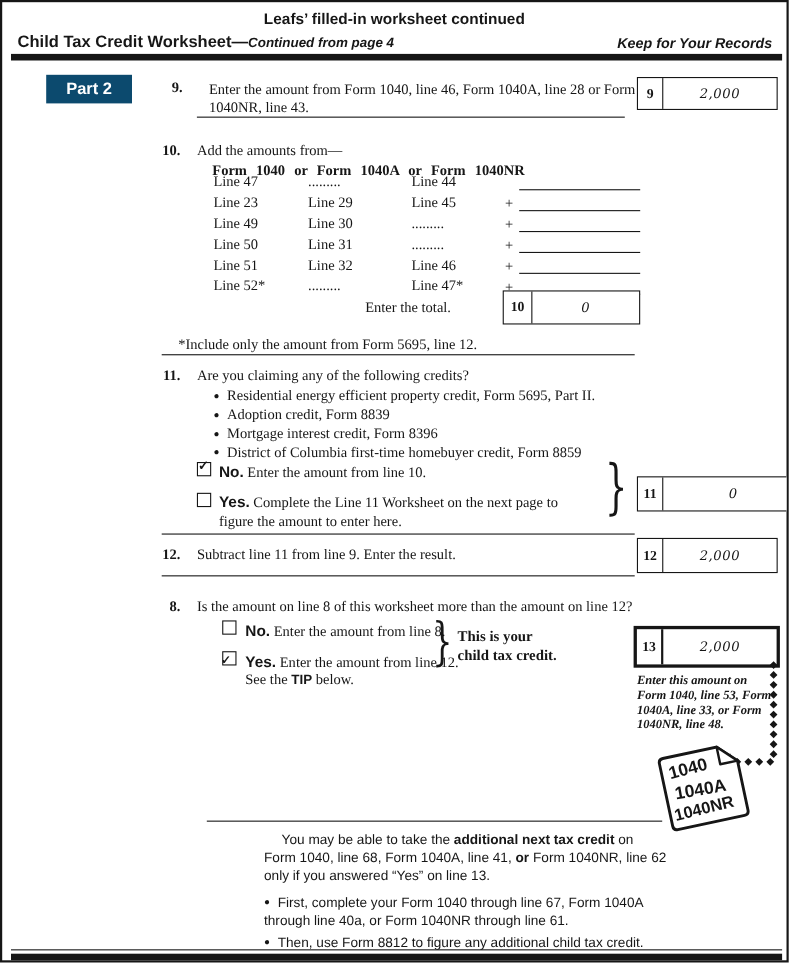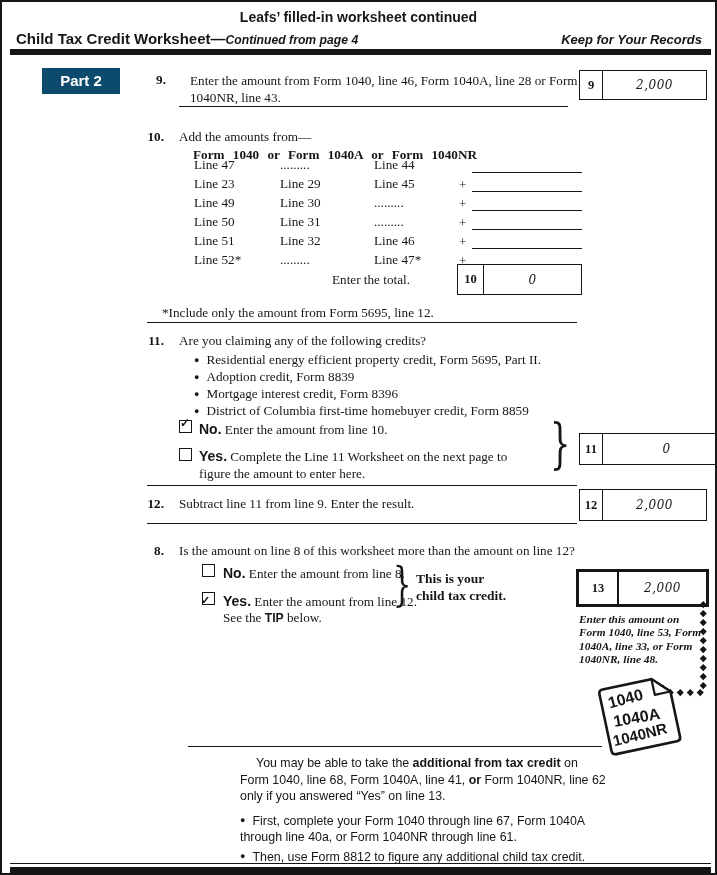--- a/index.html
+++ b/index.html
@@ -185,21 +185,21 @@
     <span>See the </span><span class="sans b" style="font-size:12.2px">TIP</span><span> below.</span>
   </div>
 
   <div class="brace" style="top:559px;left:391px;font-size:36px;transform:scale(0.8,1.3)">}</div>
   <div class="abs b" style="top:568px;left:414px;font-size:13.5px;line-height:17px">
     <div>This is your</div>
     <div>child tax credit.</div>
   </div>
 
   <div class="amtbox thick" style="top:567px;left:574px;width:133px;height:38px">
-    <span class="amtbox-label" style="width:40px">13</span>
+    <span class="amtbox-label" style="width:24px">13</span>
     <span class="amtbox-value">2,000</span>
   </div>
   <div class="abs i" style="top:611px;left:577px;width:124px;font-weight:600;font-size:11.4px;line-height:13.4px">Enter this amount on Form 1040, line 53, Form 1040A, line 33, or Form 1040NR, line 48.</div>
 
   <span class="dot" style="top:600px;left:699px"></span>
   <span class="dot" style="top:609px;left:699px"></span>
   <span class="dot" style="top:618px;left:699px"></span>
   <span class="dot" style="top:627px;left:699px"></span>
   <span class="dot" style="top:636px;left:699px"></span>
   <span class="dot" style="top:645px;left:699px"></span>
@@ -218,21 +218,21 @@
       <path d="M22 10 L72 10 L88 26 L88 72 Q88 76 84 76 L22 76 Q18 76 18 72 L18 14 Q18 10 22 10 Z" fill="#ffffff" stroke="#161616" stroke-width="2.6"></path>
       <path d="M72 10 L72 26 L88 26 Z" fill="#ffffff" stroke="#161616" stroke-width="2.2" stroke-linejoin="round"></path>
       <text x="25" y="30" font-size="16" font-weight="bold" font-family="Liberation Sans, sans-serif" fill="#161616" transform="rotate(-3 25 30)">1040</text>
       <text x="26" y="49" font-size="16" font-weight="bold" font-family="Liberation Sans, sans-serif" fill="#161616" transform="rotate(2 26 49)">1040A</text>
       <text x="22" y="68" font-size="15" font-weight="bold" font-family="Liberation Sans, sans-serif" fill="#161616" transform="rotate(-2 22 68)">1040NR</text>
     </g>
   </svg>
 
   <div class="rule" style="top:744px;left:186px;width:414px;border-top-width:1.3px"></div>
   <div class="abs sans tip-text" style="top:753px;left:238px;width:368px;text-indent:16px">
-    <span>You may be able to take the </span><span class="b">additional from tax credit</span><span> on Form 1040, line 68, Form 1040A, line 41, </span><span class="b">or</span><span> Form 1040NR, line 62 only if you answered “Yes” on line 13.</span>
+    <span>You may be able to take the </span><span class="b">additional next tax credit</span><span> on Form 1040, line 68, Form 1040A, line 41, </span><span class="b">or</span><span> Form 1040NR, line 62 only if you answered “Yes” on line 13.</span>
   </div>
   <div class="abs sans tip-text" style="top:810px;left:238px;width:364px">
     <span class="bullet-dot">●</span><span>First, complete your Form 1040 through line 67, Form 1040A through line 40a, or Form 1040NR through line 61.</span>
   </div>
   <div class="abs sans tip-text" style="top:846px;left:238px;width:430px">
     <span class="bullet-dot">●</span><span>Then, use Form 8812 to figure any additional child tax credit.</span>
   </div>
 
   <div class="rule" style="top:861px;left:8px;width:701px"></div>
   <div class="thickbar" style="top:865px;left:8px;width:701px;height:7px"></div>

